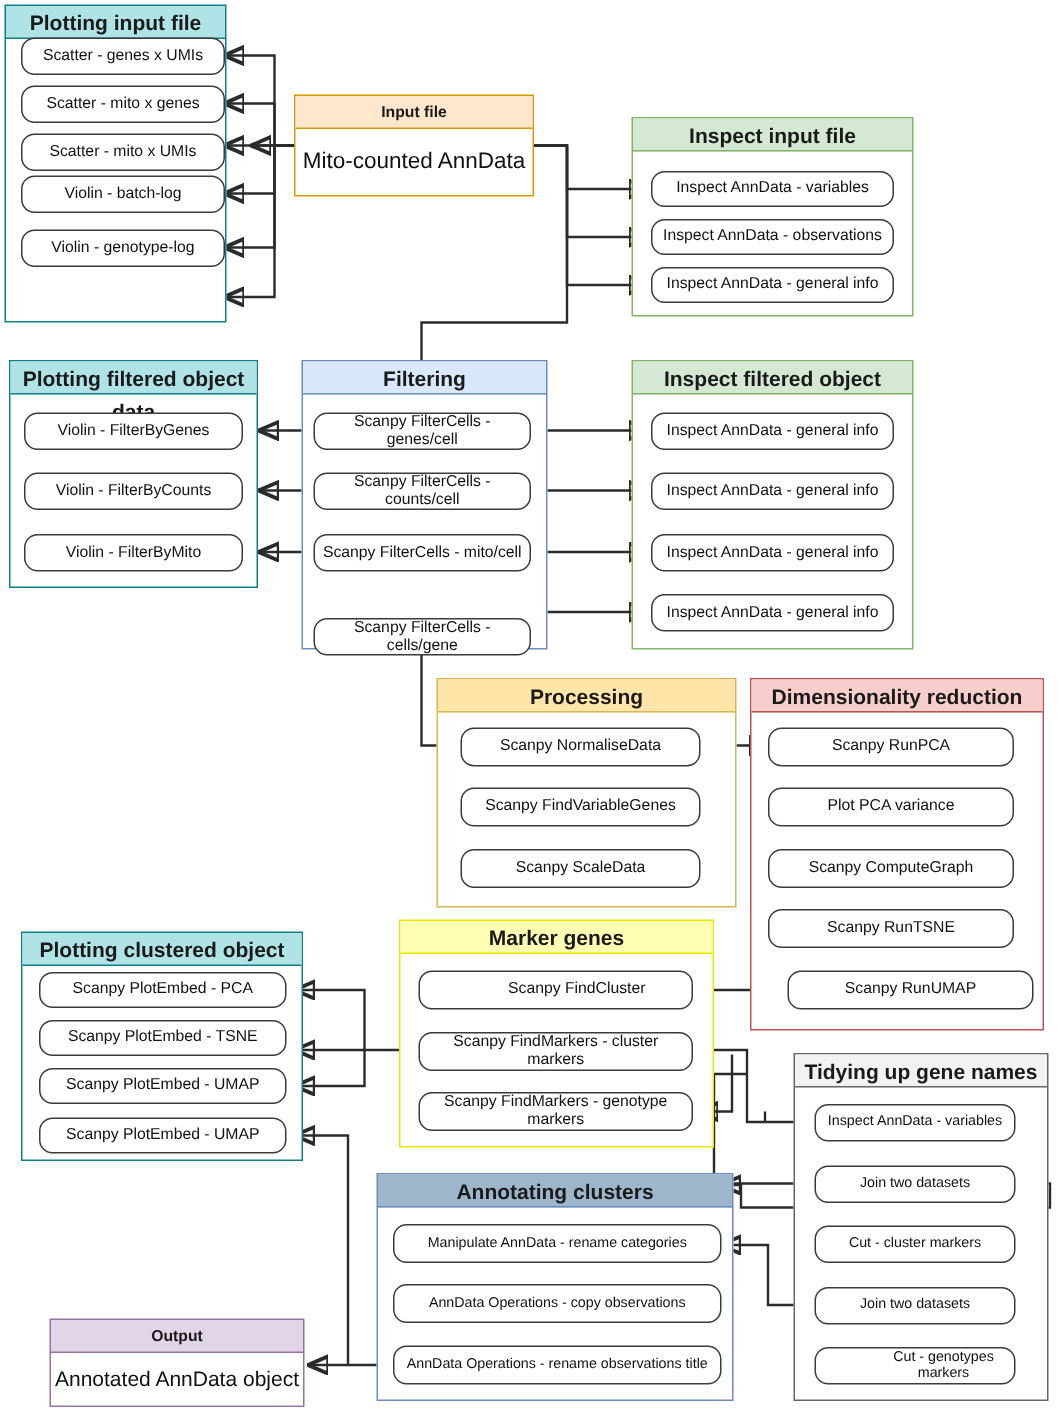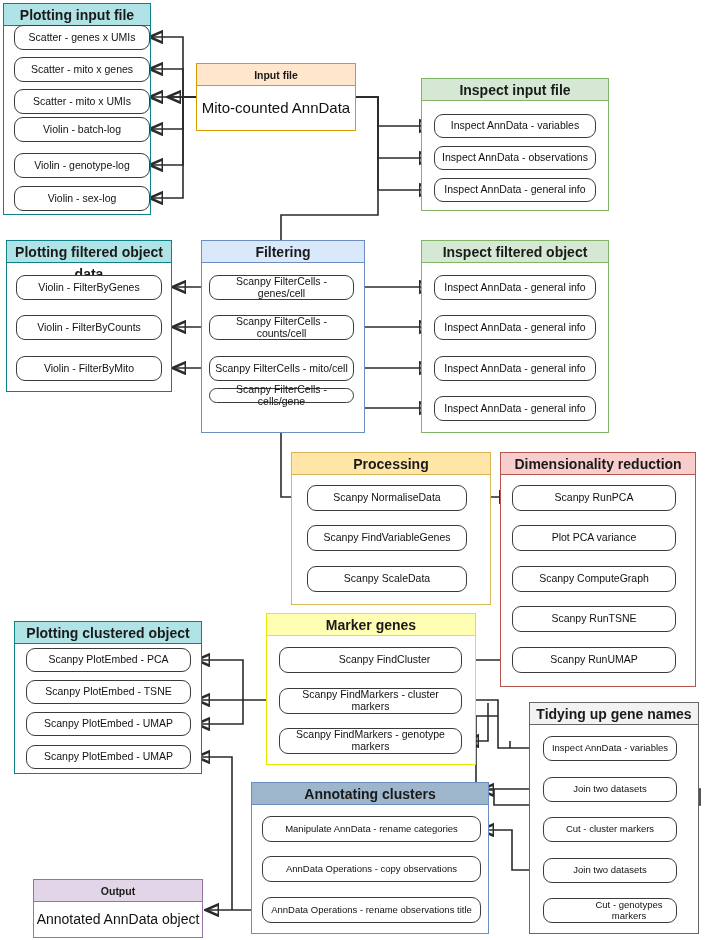--- a/index.html
+++ b/index.html
@@ -120,21 +120,20 @@
   </svg>
 
   <div class="grp" style="left:3px;top:3px;width:148px;height:212px;border-color:#0e8088;">
     <div class="grp-hdr" style="background:#b0e3e6;border-bottom-color:#0e8088;">Plotting input file data</div>
   </div>
   <div class="node" style="left:14px;top:25px;width:136px;height:25px;">Scatter - genes x UMIs</div>
   <div class="node" style="left:14px;top:57px;width:136px;height:25px;">Scatter - mito x genes</div>
   <div class="node" style="left:14px;top:89px;width:136px;height:25px;">Scatter - mito x UMIs</div>
   <div class="node" style="left:14px;top:117px;width:136px;height:25px;">Violin - batch-log</div>
   <div class="node" style="left:14px;top:153px;width:136px;height:25px;">Violin - genotype-log</div>
-  <div class="node" style="left:14px;top:186px;width:136px;height:25px;">Violin - sex-log</div>
 
   <div class="term" style="left:196px;top:63px;width:160px;height:68px;border-color:#d79b00;">
     <div class="term-hdr" style="background:#ffe6cc;border-bottom-color:#d79b00;">Input file</div>
     <div class="term-body" style="height:45px;">Mito-counted AnnData</div>
   </div>
 
   <div class="grp" style="left:421px;top:78px;width:188px;height:133px;border-color:#82b366;">
     <div class="grp-hdr" style="background:#d5e8d4;border-bottom-color:#82b366;">Inspect input file</div>
   </div>
   <div class="node" style="left:434px;top:114px;width:162px;height:24px;">Inspect AnnData - variables</div>
@@ -147,21 +146,21 @@
   <div class="node" style="left:16px;top:275px;width:146px;height:25px;">Violin - FilterByGenes</div>
   <div class="node" style="left:16px;top:315px;width:146px;height:25px;">Violin - FilterByCounts</div>
   <div class="node" style="left:16px;top:356px;width:146px;height:25px;">Violin - FilterByMito</div>
 
   <div class="grp" style="left:201px;top:240px;width:164px;height:193px;border-color:#6c8ebf;">
     <div class="grp-hdr" style="background:#dae8fc;border-bottom-color:#6c8ebf;">Filtering</div>
   </div>
   <div class="node" style="left:209px;top:275px;width:145px;height:25px;">Scanpy FilterCells - genes/cell</div>
   <div class="node" style="left:209px;top:315px;width:145px;height:25px;">Scanpy FilterCells - counts/cell</div>
   <div class="node" style="left:209px;top:356px;width:145px;height:25px;">Scanpy FilterCells - mito/cell</div>
-  <div class="node" style="left:209px;top:388px;width:145px;height:15px;border-radius:10px;">Scanpy FilterCells - cells/gene</div>
+  <div class="node" style="left:209px;top:412px;width:145px;height:25px;">Scanpy FilterCells - cells/gene</div>
 
   <div class="grp" style="left:421px;top:240px;width:188px;height:193px;border-color:#82b366;">
     <div class="grp-hdr" style="background:#d5e8d4;border-bottom-color:#82b366;">Inspect filtered object</div>
   </div>
   <div class="node" style="left:434px;top:275px;width:162px;height:25px;">Inspect AnnData - general info</div>
   <div class="node" style="left:434px;top:315px;width:162px;height:25px;">Inspect AnnData - general info</div>
   <div class="node" style="left:434px;top:356px;width:162px;height:25px;">Inspect AnnData - general info</div>
   <div class="node" style="left:434px;top:396px;width:162px;height:25px;">Inspect AnnData - general info</div>
 
   <div class="grp" style="left:291px;top:452px;width:200px;height:153px;border-color:#d6b656;">
@@ -171,21 +170,21 @@
   <div class="node" style="left:307px;top:525px;width:160px;height:26px;">Scanpy FindVariableGenes</div>
   <div class="node" style="left:307px;top:566px;width:160px;height:26px;">Scanpy ScaleData</div>
 
   <div class="grp" style="left:500px;top:452px;width:196px;height:235px;border-color:#b85450;">
     <div class="grp-hdr" style="background:#f8cecc;border-bottom-color:#b85450;">Dimensionality reduction</div>
   </div>
   <div class="node" style="left:512px;top:485px;width:164px;height:26px;">Scanpy RunPCA</div>
   <div class="node" style="left:512px;top:525px;width:164px;height:26px;">Plot PCA variance</div>
   <div class="node" style="left:512px;top:566px;width:164px;height:26px;">Scanpy ComputeGraph</div>
   <div class="node" style="left:512px;top:606px;width:164px;height:26px;">Scanpy RunTSNE</div>
-  <div class="node" style="left:512px;top:647px;width:164px;height:26px;">Scanpy RunUMAP</div>
+  <div class="node" style="left:525px;top:647px;width:164px;height:26px;">Scanpy RunUMAP</div>
 
   <div class="grp" style="left:14px;top:621px;width:188px;height:153px;border-color:#0e8088;">
     <div class="grp-hdr" style="background:#b0e3e6;border-bottom-color:#0e8088;">Plotting clustered object data</div>
   </div>
   <div class="node" style="left:26px;top:648px;width:165px;height:24px;">Scanpy PlotEmbed - PCA</div>
   <div class="node" style="left:26px;top:680px;width:165px;height:24px;">Scanpy PlotEmbed - TSNE</div>
   <div class="node" style="left:26px;top:712px;width:165px;height:24px;">Scanpy PlotEmbed - UMAP</div>
   <div class="node" style="left:26px;top:745px;width:165px;height:24px;">Scanpy PlotEmbed - UMAP</div>
 
   <div class="grp" style="left:266px;top:613px;width:210px;height:152px;border-color:#e8e800;">

